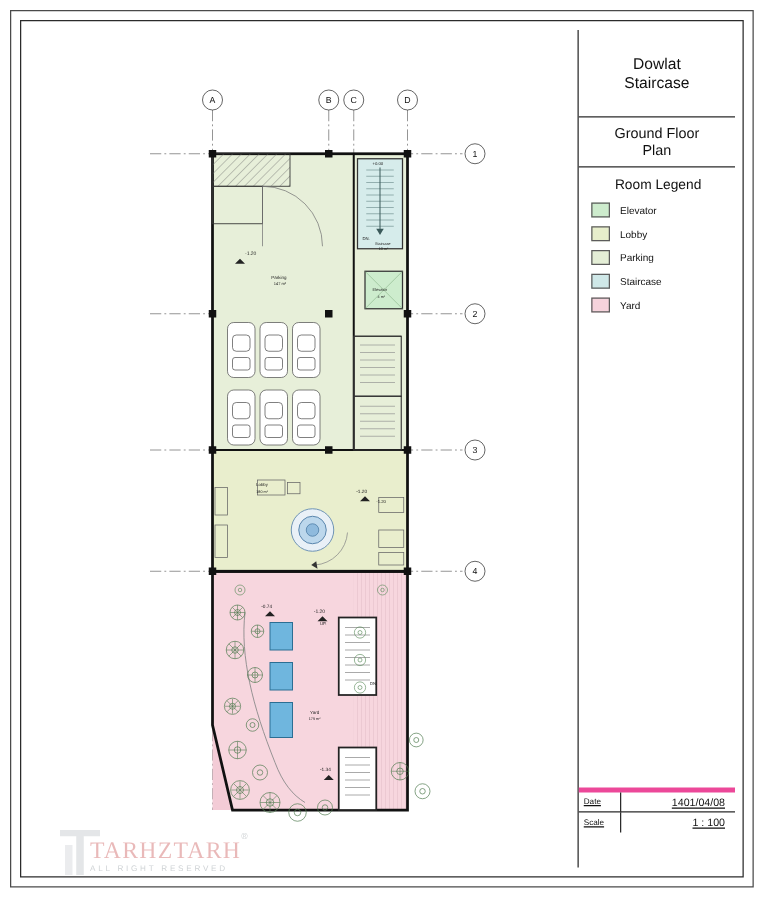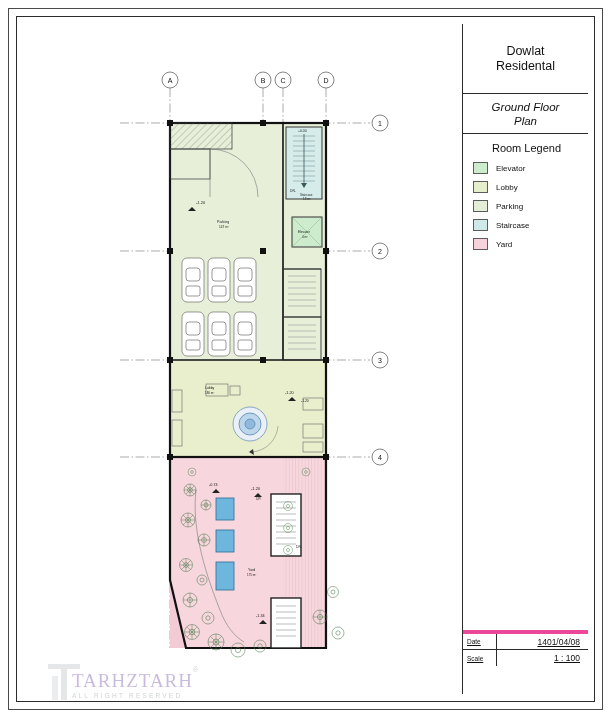--- a/index.html
+++ b/index.html
@@ -23,21 +23,21 @@
   .tb-datarow.scale{top:626px;border-bottom:none;}
   .dr-key{width:34px;font-size:6.5px;padding-left:4px;border-right:1px solid #2b2b2b;height:16px;display:flex;align-items:center;box-sizing:border-box;}
   .dr-val{flex:1;text-align:right;padding-right:8px;font-size:8.5px;}
 
   
   .drawing{position:absolute;left:20px;top:20px;width:440px;height:678px;}
   svg.plan{position:absolute;left:0;top:0;}
 
   
   .watermark{position:absolute;left:22px;top:636px;width:170px;height:52px;opacity:0.30;}
-  .wm-text{position:absolute;left:30px;top:14px;font-size:19px;letter-spacing:1px;color:#4c1d95;font-family:"Liberation Serif",serif;}
+  .wm-text{position:absolute;left:30px;top:14px;font-size:19px;letter-spacing:1px;color:#b91c1c;font-family:"Liberation Serif",serif;}
   .wm-sub{position:absolute;left:30px;top:36px;font-size:6.5px;letter-spacing:2.2px;color:#5d6a72;}
   .wm-reg{position:absolute;left:151px;top:10px;font-size:7px;color:#5d6a72;}
 </style>
 </head>
 <body>
 
 <div class="sheet">
   <div class="outer-border"></div>
   <div class="inner-border"></div>
 
@@ -403,22 +403,22 @@
         <path d="M10 20 L16 20 L16 44 L10 44 Z" fill="#5d6a72" opacity="0.4"></path>
       </svg>
       <div class="wm-text">TARHZTARH</div>
       <div class="wm-sub">ALL RIGHT RESERVED</div>
       <div class="wm-reg">®</div>
     </div>
   </div>
 
   <div class="titleblock">
     <div class="tb-cell tb-project" style="white-space:pre-line;">Dowlat
-Residental</div>
-    <div class="tb-cell tb-sheetname" style="white-space:pre-line;font-style:italic;">Ground Floor
+Staircase</div>
+    <div class="tb-cell tb-sheetname" style="white-space:pre-line;">Ground Floor
 Plan</div>
 
     <div class="tb-cell tb-legend">
       <div class="legend-title">Room Legend</div>
 
       <div class="legend-row">
         <span class="legend-swatch" style="background:#cdeccd"></span>
         <span class="legend-label">Elevator</span>
       </div>
       <div class="legend-row">

